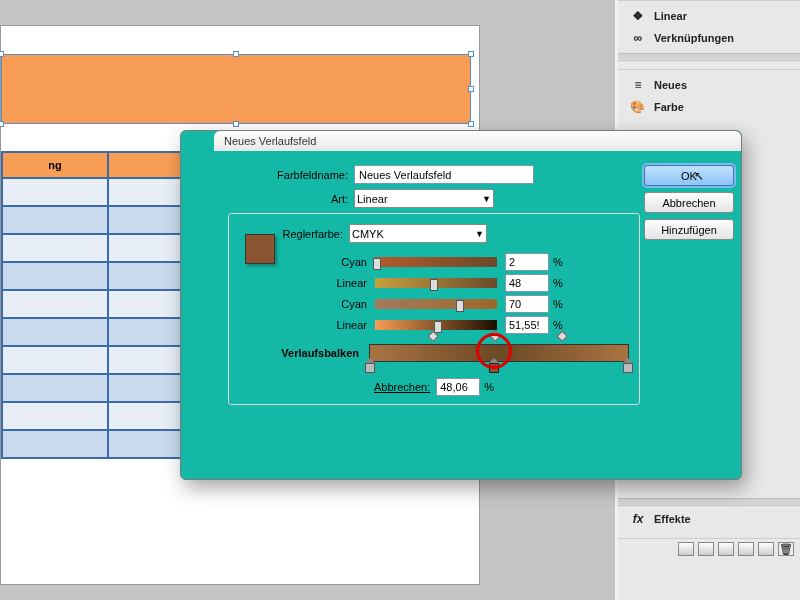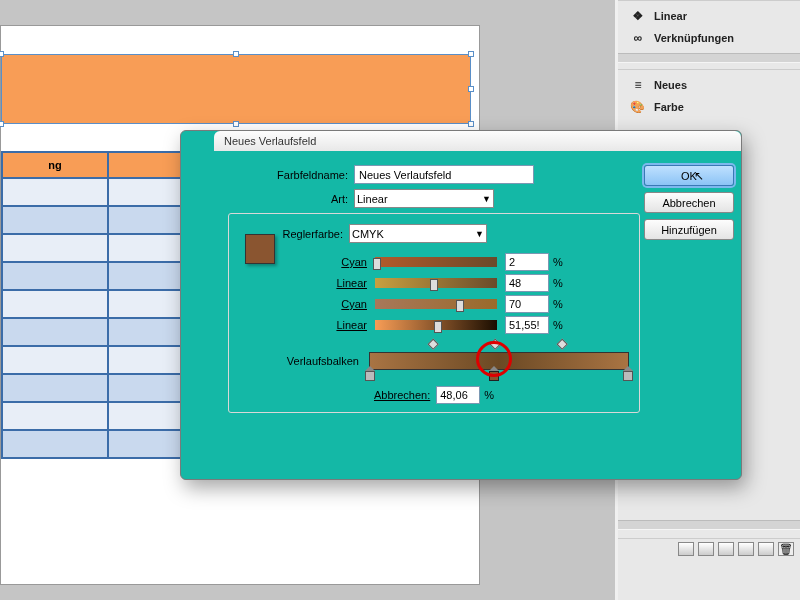--- a/index.html
+++ b/index.html
@@ -37,33 +37,33 @@
 .row { display: flex; align-items: center; margin-bottom: 5px; }
 .row label { width: 120px; text-align: right; margin-right: 6px; }
 .txt-input { height: 19px; border: 1px solid #7a98b3; padding: 1px 4px; font-size: 11px; background: #fff; }
 .select { height: 19px; border: 1px solid #888; background: #fff; padding: 0 2px; font-size: 11px; display: flex; align-items: center; justify-content: space-between; }
 .select .arrow { font-size: 9px; }
 
 .group { border: 1px solid #d8d8d8; border-radius: 3px; padding: 10px 10px 8px 10px; margin-top: 2px; position: relative; }
 .color-swatch { position: absolute; left: 16px; top: 20px; width: 30px; height: 30px; background: #8a5530; border: 1px solid #333; box-shadow: 2px 2px 3px rgba(0,0,0,0.3); }
 .cmyk-rows { margin-left: 54px; }
 .cmyk-row { display: flex; align-items: center; margin-bottom: 3px; }
-.cmyk-row label { width: 74px; text-align: right; margin-right: 8px; text-decoration: underline; }
+.cmyk-row label { width: 74px; text-align: right; margin-right: 8px; }
 .slider-track { width: 122px; height: 10px; position: relative; margin-right: 8px; }
 .slider-track .grad { height: 100%; }
 .slider-thumb { position: absolute; top: 1px; width: 8px; height: 12px; background: #ddd; border: 1px solid #555; transform: translateX(-50%); }
 .num-input { width: 44px; height: 18px; border: 1px solid #7a98b3; padding: 0 3px; font-size: 11px; text-align: left; }
 .pct { margin-left: 4px; }
 
 .grad-cyan { background: linear-gradient(to right, #b45a2a, #6a4a2a); }
 .grad-mag  { background: linear-gradient(to right, #c8a040, #6a4a2a); }
 .grad-yel  { background: linear-gradient(to right, #a8785a, #9a6a2a); }
 .grad-blk  { background: linear-gradient(to right, #f89d56, #1a0d00); }
 
-.vb-row { display: flex; align-items: center; margin-top: 18px; position: relative; }
+.vb-row { display: flex; align-items: center; margin-top: 10px; position: relative; font-weight: bold; }
 .vb-row label { width: 120px; text-align: right; margin-right: 10px; }
 .vb-track { position: relative; width: 260px; height: 18px; background: linear-gradient(to right, #a97443, #6b4924, #a97443); border: 1px solid #333; }
 .stop-diamond { position: absolute; width: 8px; height: 8px; background: #ddd; border: 1px solid #555; transform: rotate(45deg) translateX(-50%); top: -10px; }
 .stop-house { position: absolute; width: 10px; height: 10px; bottom: -12px; transform: translateX(-50%); }
 .stop-house::before { content:""; position:absolute; left:0; right:0; top:-5px; height:0; border-left:5px solid transparent; border-right:5px solid transparent; border-bottom:5px solid #888; }
 .stop-house .sq { width:10px; height:10px; background:#bbb; border:1px solid #555; }
 .stop-house.sel .sq { background:#8a5530; border-color:#222; }
 .circle-mark { position:absolute; width:36px; height:36px; border:3px solid #d00; border-radius:50%; top:-12px; left:48.06%; transform:translateX(-50%); pointer-events:none; }
 
 .pos-row { display: flex; align-items: center; justify-content: center; margin-top: 16px; }
@@ -166,20 +166,26 @@
       <span class="icon">≡</span>
       <span>Neues</span>
     </div>
     <div class="panel-item">
       <span class="icon">🎨</span>
       <span>Farbe</span>
     </div>
   </div>
   <div style="position:absolute;bottom:70px;left:0;right:0">
     <div class="divider"></div>
+    <div class="panel-item">
+      <span class="icon">
+          <i>fx</i>
+        </span>
+      <span>Effekte</span>
+    </div>
   </div>
   <div class="swatch-strip">
     <div class="sb"></div>
     <div class="sb"></div>
     <div class="sb"></div>
     <div class="sb"></div>
     <div class="sb"></div>
     <div class="sb" style="background:#eee">🗑</div>
   </div>
 </div>

